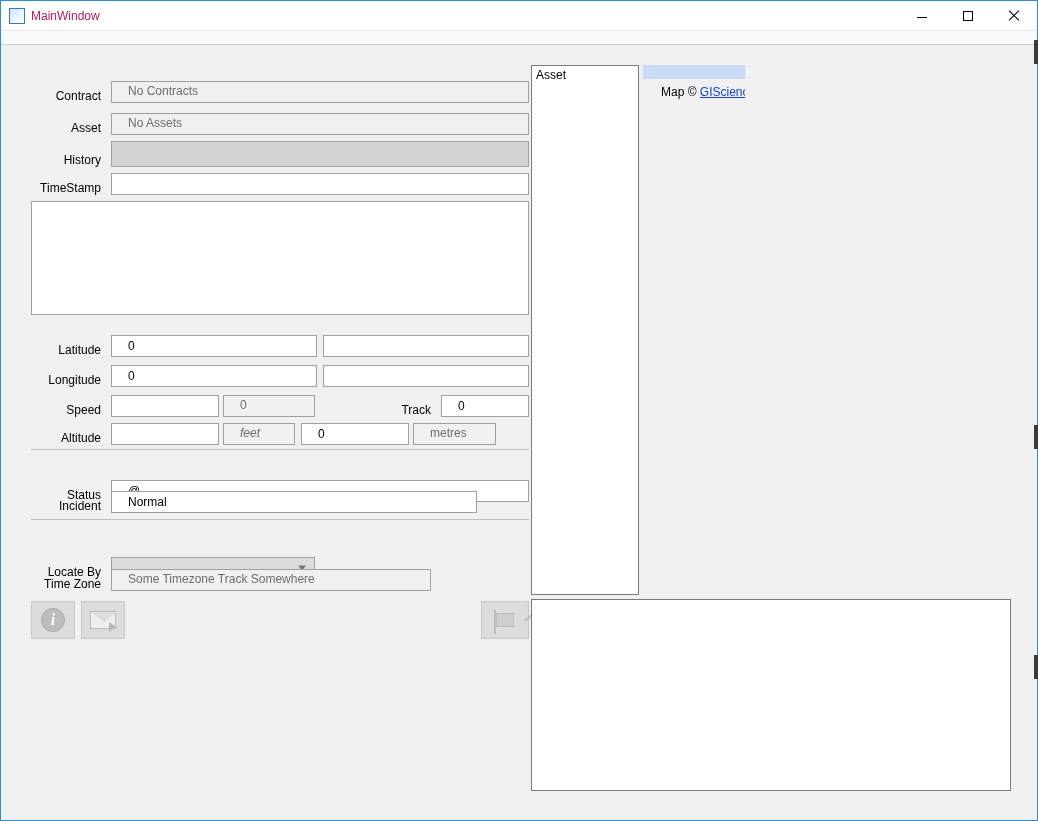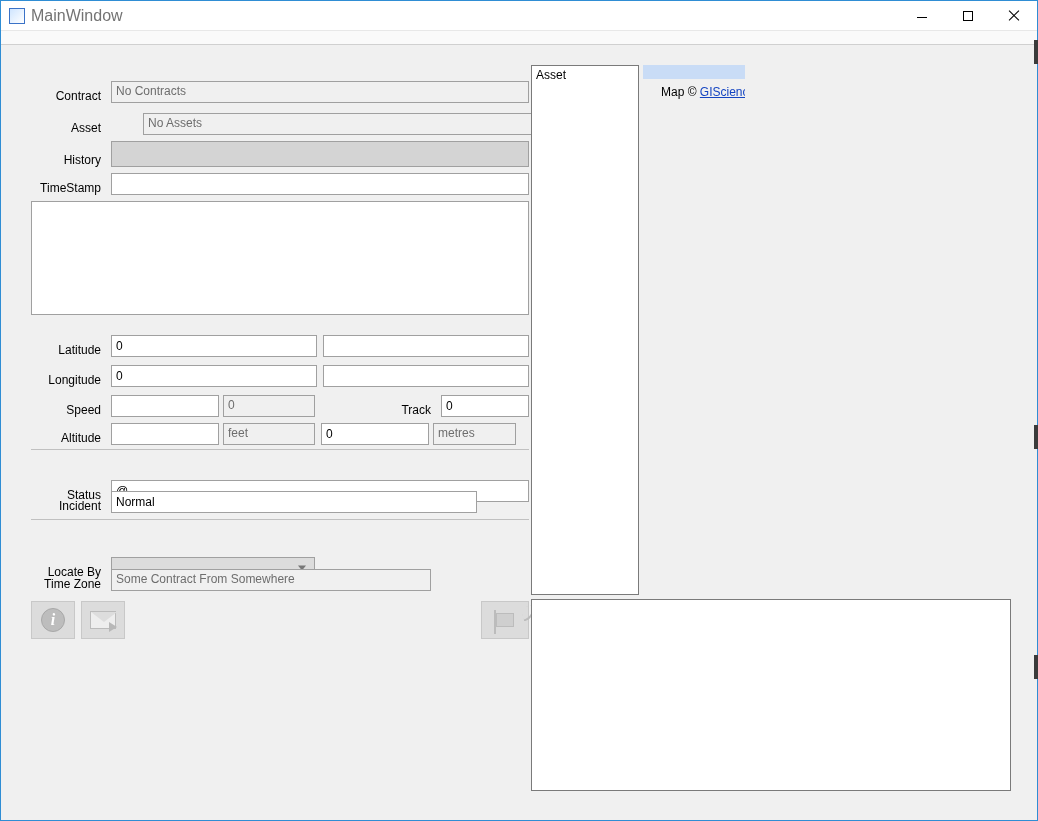--- a/index.html
+++ b/index.html
@@ -27,22 +27,22 @@
   }
   .titlebar-icon {
     width: 16px;
     height: 16px;
     margin: 0 6px 0 8px;
     border: 1px solid #3a72c7;
     background: linear-gradient(135deg,#cfe5ff 0%,#fff 100%);
   }
   .titlebar-text {
     flex: 1;
-    font-size: 16px;
-    color: #737373;
+    font-size: 12px;
+    color: #be185d;
   }
   .title-controls {
     display: flex;
     height: 100%;
   }
   .tc-btn {
     width: 46px;
     height: 100%;
     display: flex;
     align-items: center;
@@ -83,21 +83,21 @@
     text-align: right;
     padding-right: 10px;
     color: #000;
     font-size: 12px;
   }
   .txt {
     border: 1px solid #a0a0a0;
     background: #fff;
     height: 22px;
     font-size: 12px;
-    padding: 2px 4px;
+    padding: 2px 16px;
     color: #000;
   }
   .txt.readonly {
     background: #f0f0f0;
     color: #6d6d6d;
   }
   .history-block {
     border: 1px solid #a0a0a0;
     background: #d4d4d4;
     height: 26px;
@@ -277,21 +277,21 @@
 
     <div class="left-panel">
 
       <div class="form-row" style="top:36px;">
         <div class="lbl">Contract</div>
         <div class="txt readonly" style="width:418px;">No Contracts</div>
       </div>
 
       <div class="form-row" style="top:68px;">
         <div class="lbl">Asset</div>
-        <div class="txt readonly" style="width:418px;margin-left:32px;">No Assets</div>
+        <div class="txt readonly" style="width:418px;">No Assets</div>
       </div>
 
       <div class="form-row" style="top:96px;">
         <div class="lbl">History</div>
         <div class="history-block" style="width:418px;"></div>
       </div>
 
       <div class="form-row" style="top:128px;">
         <div class="lbl">TimeStamp</div>
         <input class="txt" style="width: 418px;" value="">
@@ -319,21 +319,21 @@
         <div style="width:4px;"></div>
         <div class="txt readonly" style="width:92px;">0</div>
         <div class="lbl" style="width:126px;">Track</div>
         <input class="txt" style="width: 88px;" value="0">
       </div>
 
       <div class="form-row" style="top:378px;">
         <div class="lbl">Altitude</div>
         <input class="txt" style="width: 108px;" value="">
         <div style="width:4px;"></div>
-        <div class="txt readonly" style="width:92px;">feet</div>
+        <div class="txt readonly" style="width:72px;font-style:italic;">feet</div>
         <div style="width:6px;"></div>
         <input class="txt" style="width: 108px;" value="0">
         <div style="width:4px;"></div>
         <div class="txt readonly" style="width:83px;">metres</div>
       </div>
 
       <div class="divider" style="top:404px;"></div>
 
       <div class="form-row" style="top:410px;margin-top:25px;">
         <div class="lbl">Status</div>
@@ -350,21 +350,21 @@
       <div class="form-row" style="top:490px;margin-top:22px;">
         <div class="lbl">Locate By</div>
         <div class="combo" style="width:204px;">
           <span></span>
           <span class="combo-arrow"></span>
         </div>
       </div>
 
       <div class="form-row" style="top:524px;">
         <div class="lbl">Time Zone</div>
-        <div class="txt readonly" style="width:320px;">Some Contract From Somewhere</div>
+        <div class="txt readonly" style="width:320px;">Some Timezone Track Somewhere</div>
       </div>
 
       <div style="position:absolute; left:30px; top:556px; display:flex; gap:6px;">
         <div class="icon-btn">
           <div class="info-glyph">i</div>
         </div>
         <div class="icon-btn">
           <div class="mail-glyph">
             <span class="mail-arrow"></span>
           </div>

